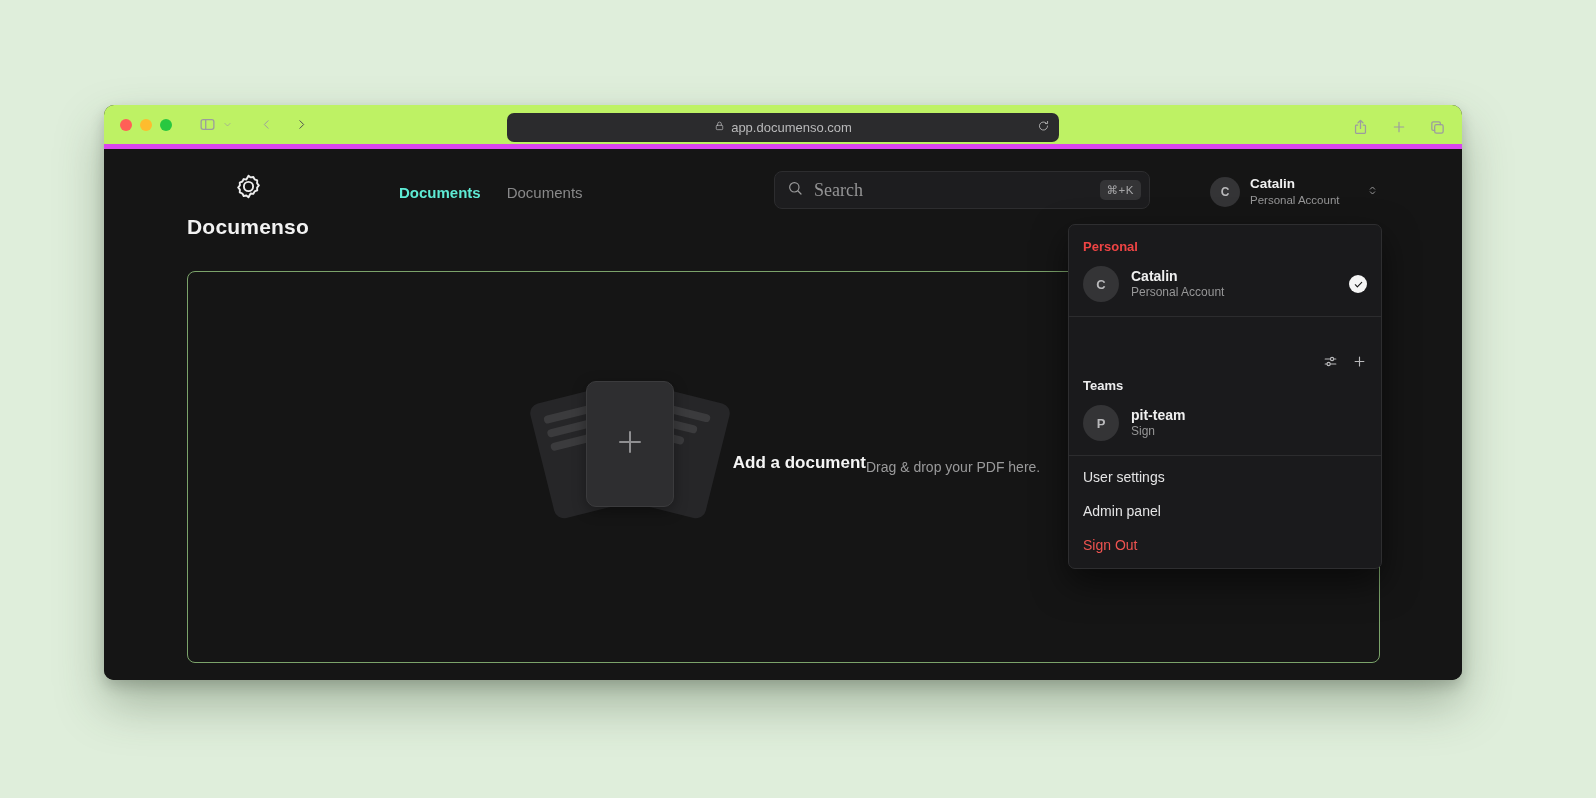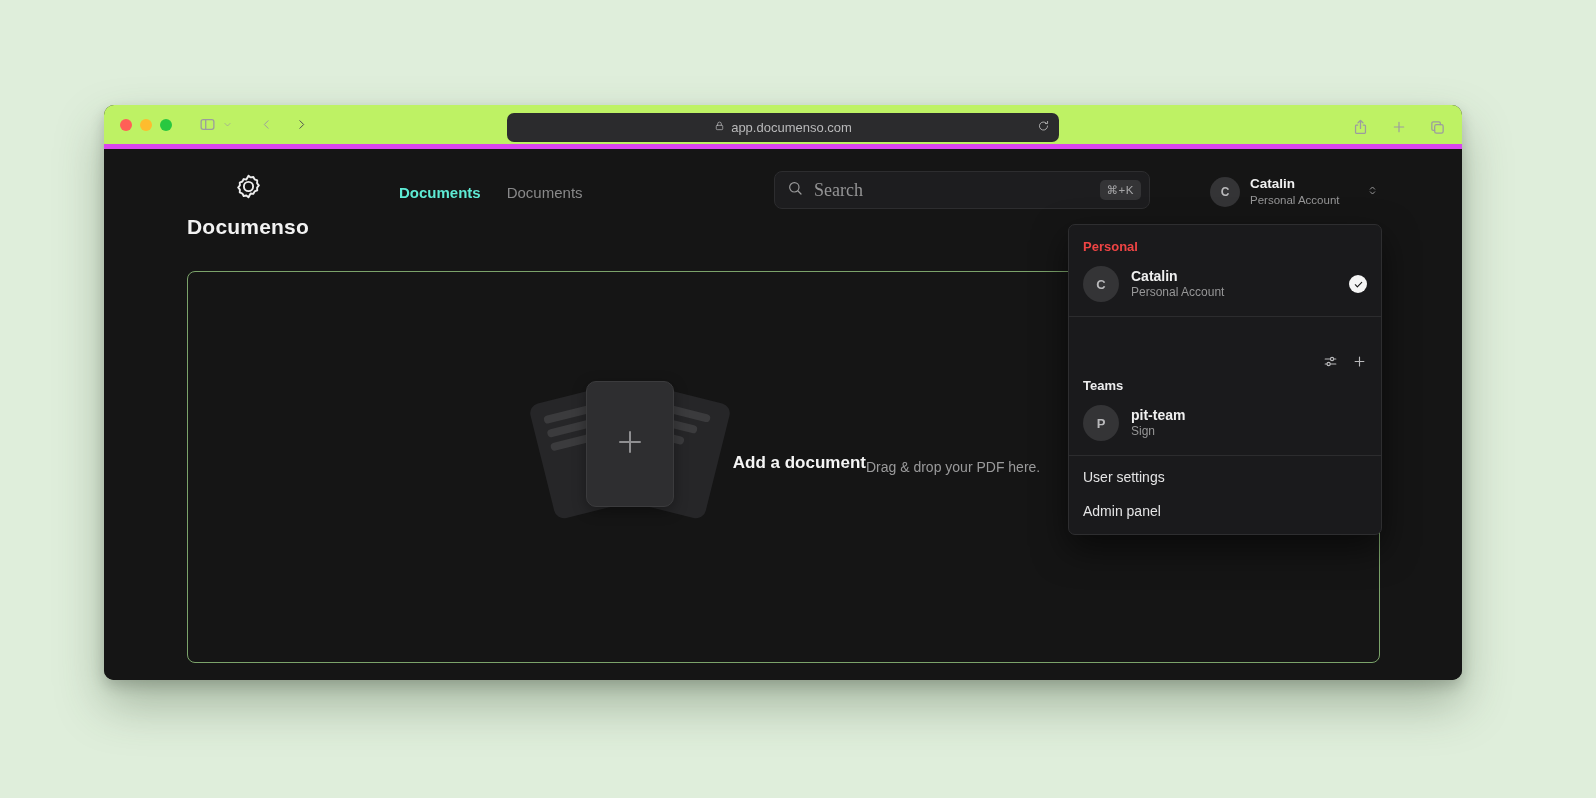--- a/index.html
+++ b/index.html
@@ -283,20 +283,21 @@
         <span>
           <div class="ma-name">pit-team</div>
           <div class="ma-sub">Sign</div>
         </span>
       </div>
 
       <div class="menu-divider"></div>
 
       <div class="menu-item">User settings</div>
       <div class="menu-item">Admin panel</div>
+      <div class="menu-item danger">Sign Out</div>
     </div>
 
     <div class="dropzone">
       <div class="illustration">
         <div class="card left">
           <span class="stripe s1"></span>
             <span class="stripe s2"></span>
             <span class="stripe s3"></span>
         </div>
         <div class="card right">

